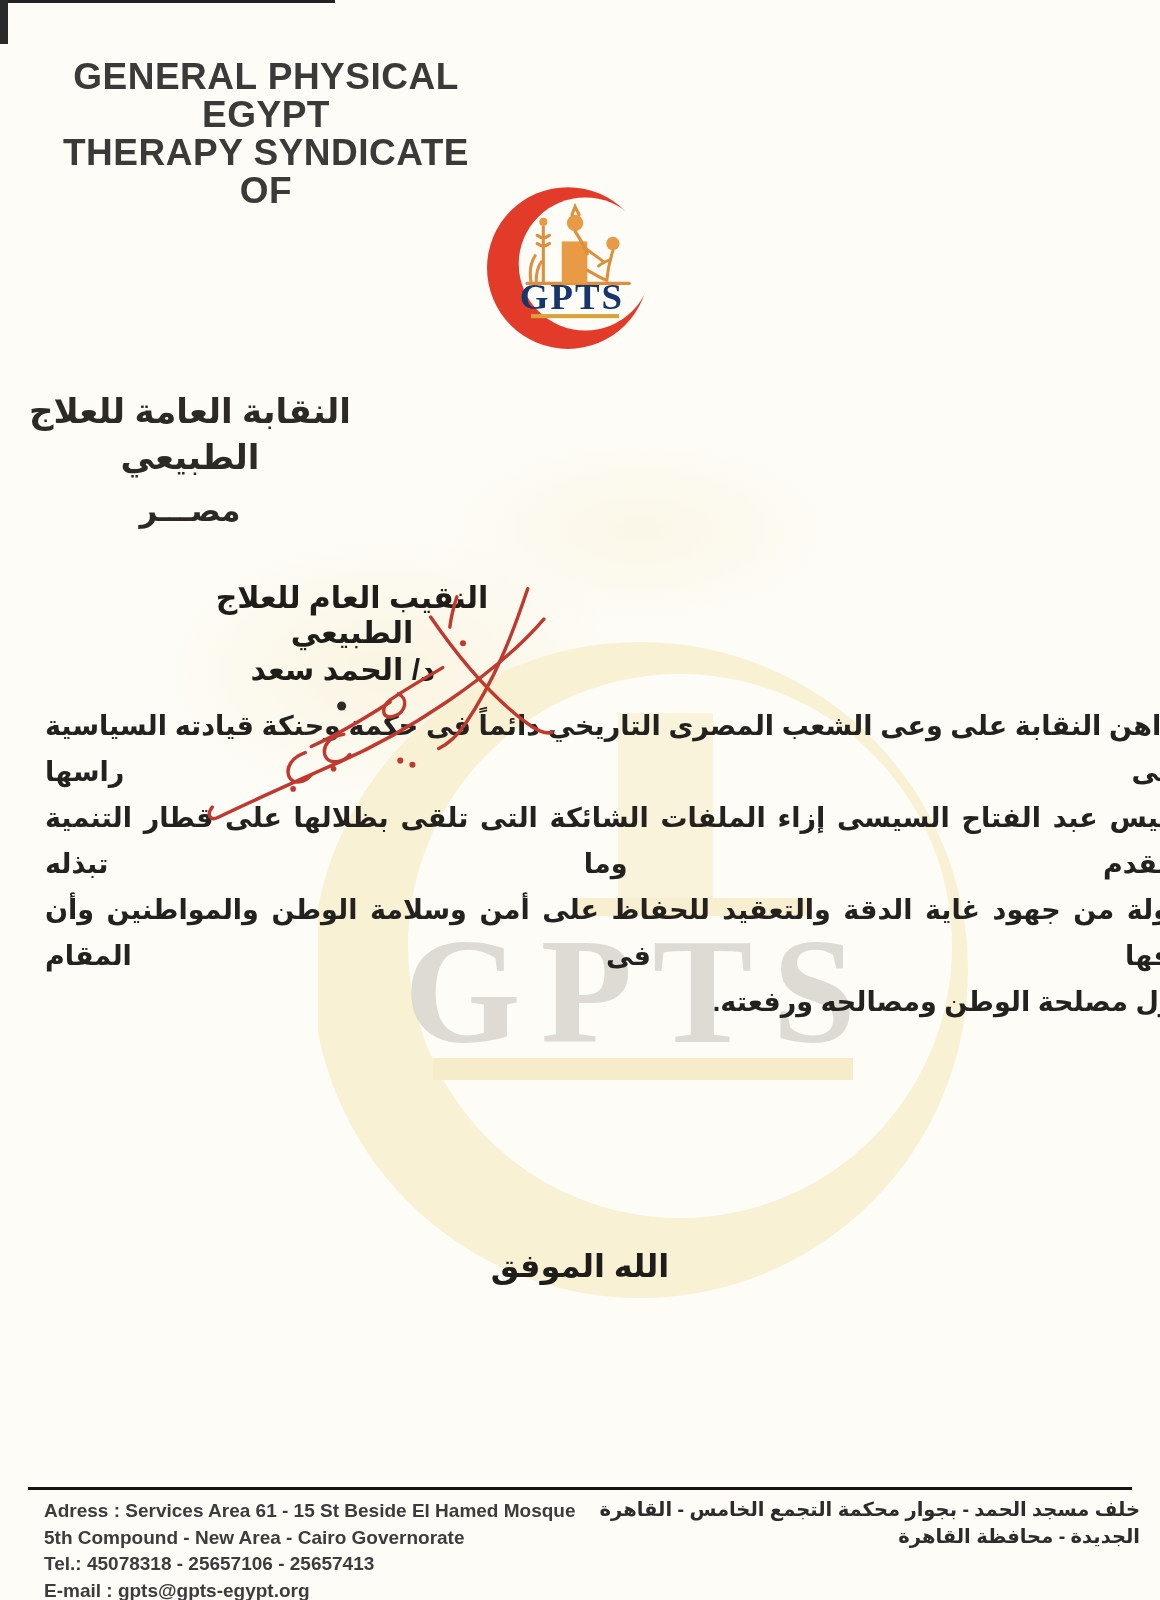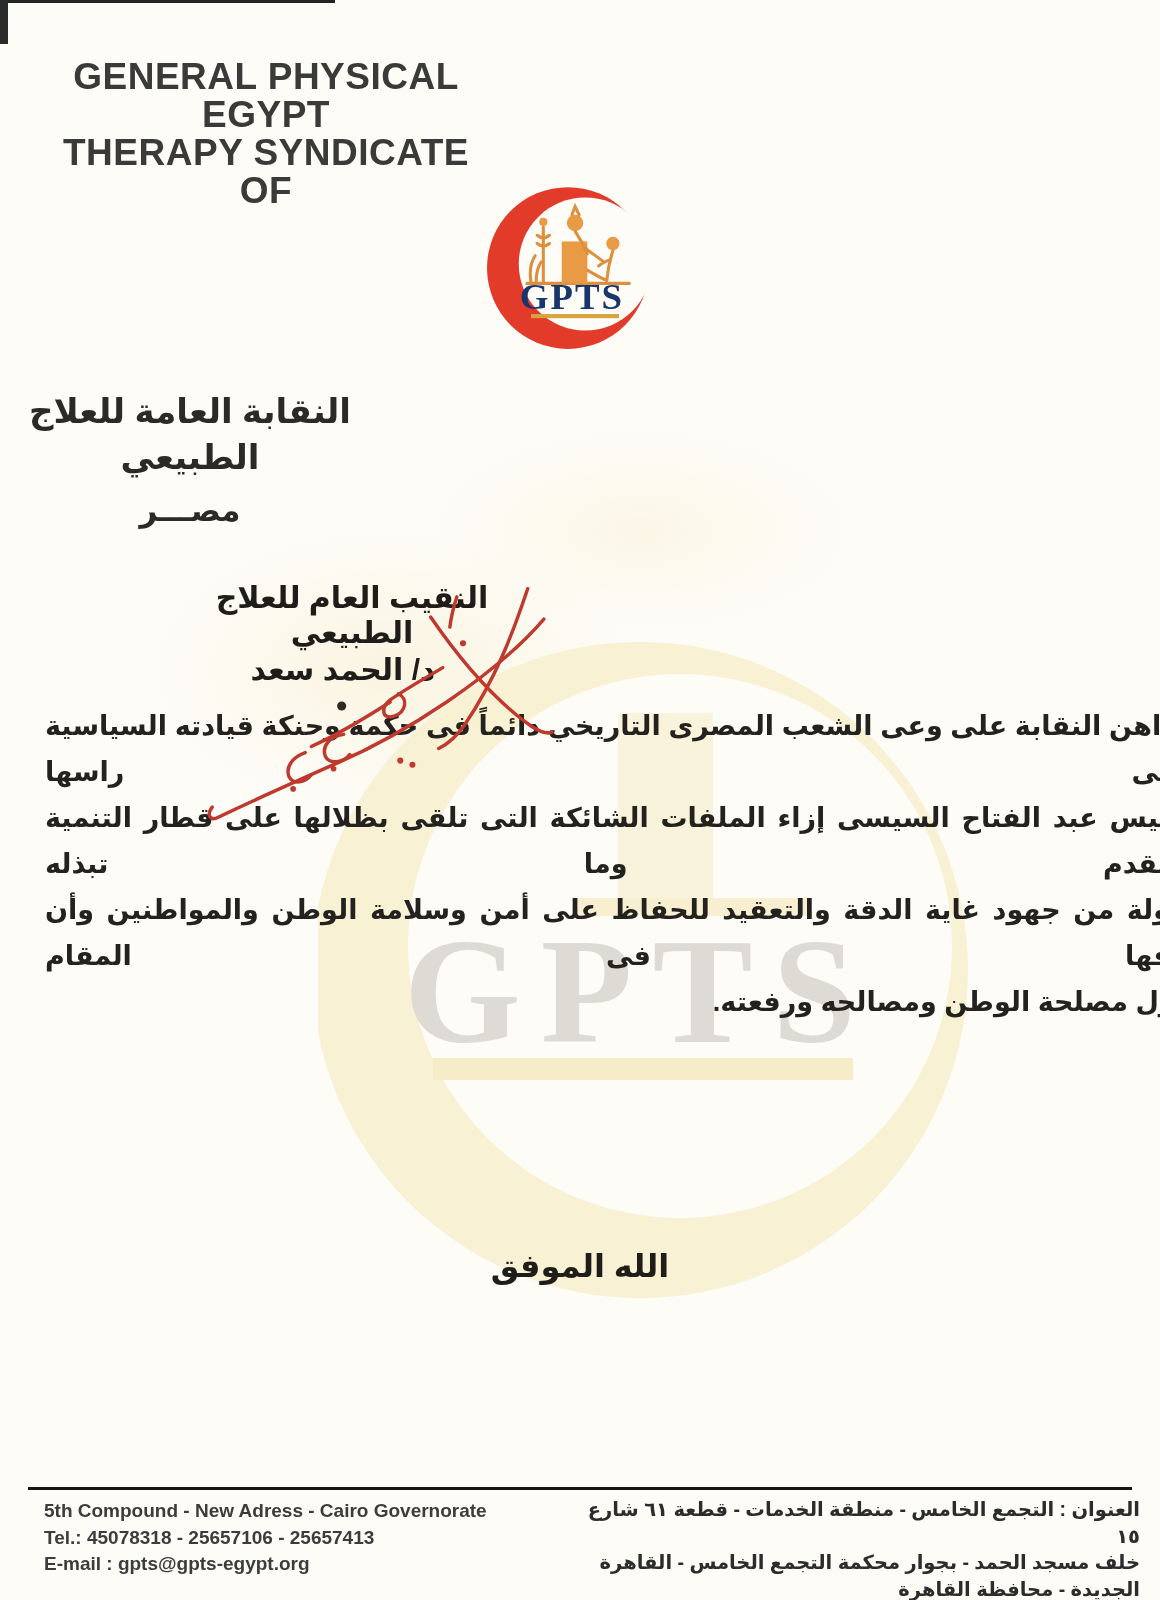--- a/index.html
+++ b/index.html
@@ -155,24 +155,24 @@
         <circle cx="206" cy="176" r="3"></circle>
         <circle cx="218" cy="180" r="3"></circle>
       </g>
       <circle cx="148" cy="122" r="4.5" fill="#2e2a28"></circle>
     </svg>
   </div>
 
   <div class="footer-rule"></div>
 
   <div class="footer-en">
-    <div>5th Compound - New Adress - Cairo Governorate</div>
+    <div>Adress : Services Area 61 - 15 St Beside El Hamed Mosque</div>
+    <div>5th Compound - New Area - Cairo Governorate</div>
     <div>Tel.: 45078318 - 25657106 - 25657413</div>
     <div>E-mail : gpts@gpts-egypt.org</div>
   </div>
 
   <div class="footer-ar">
-    <div>العنوان : التجمع الخامس - منطقة الخدمات - قطعة ٦١ شارع ١٥</div>
     <div>خلف مسجد الحمد - بجوار محكمة التجمع الخامس - القاهرة الجديدة - محافظة القاهرة</div>
 
   </div>
 
 </div>
 
 </body></html>

